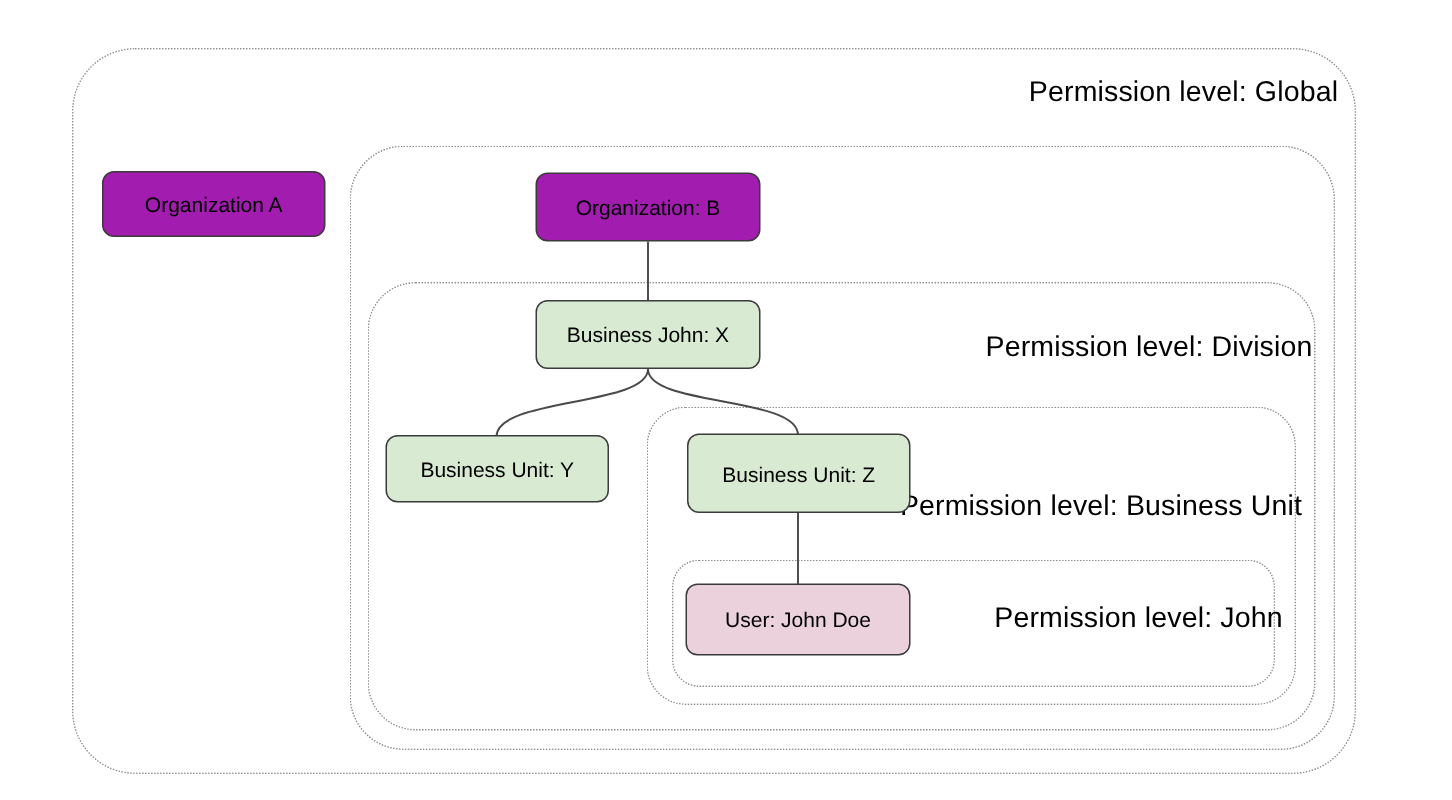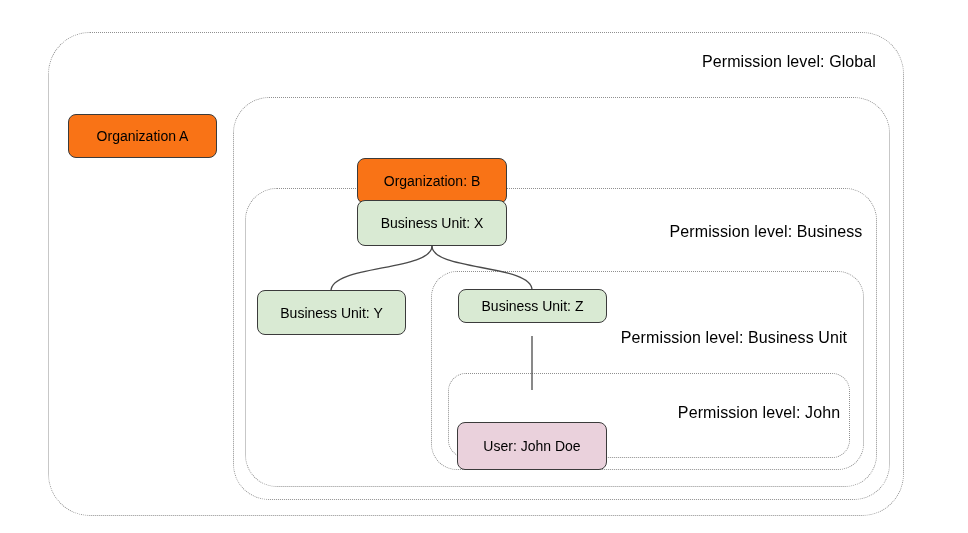--- a/index.html
+++ b/index.html
@@ -17,38 +17,38 @@
   }
   .scope {
     position: absolute;
     border: 1px dotted #8f8f8f;
     background: transparent;
     box-sizing: border-box;
   }
   .scope-label {
     position: absolute;
     transform: translate(-50%, -50%);
-    font-size: 16px;
+    font-size: 19px;
     color: #000000;
     white-space: nowrap;
     letter-spacing: 0.1px;
   }
   .node {
     position: absolute;
     box-sizing: border-box;
     border: 1.5px solid #3b3b3b;
     border-radius: 8px;
     display: flex;
     align-items: center;
     justify-content: center;
     font-size: 14px;
     color: #000000;
     white-space: nowrap;
   }
-  .node.organization { background: #f97316; }
+  .node.organization { background: #a21caf; }
   .node.business-unit { background: #d9ead3; }
   .node.user { background: #ead1dc; }
   svg.connectors {
     position: absolute;
     left: 0; top: 0;
     width: 968px;
     height: 533px;
     pointer-events: none;
   }
   svg.connectors path {
@@ -62,48 +62,48 @@
 
 <div class="canvas">
 
   <div class="scope" style="left:48px; top:32px; width:856px; height:484px; border-radius:42px;"></div>
   <div class="scope" style="left:233px; top:97px; width:657px; height:403px; border-radius:36px;"></div>
   <div class="scope" style="left:245px; top:188px; width:632px; height:299px; border-radius:32px;"></div>
   <div class="scope" style="left:431px; top:271px; width:433px; height:199px; border-radius:26px;"></div>
   <div class="scope" style="left:448px; top:373px; width:402px; height:85px; border-radius:18px;"></div>
 
   <div class="scope-label" style="left:789px; top:62px;">Permission level: Global</div>
-  <div class="scope-label" style="left:766px; top:232px;">Permission level: Business</div>
+  <div class="scope-label" style="left:766px; top:232px;">Permission level: Division</div>
   <div class="scope-label" style="left:734px; top:338px;">Permission level: Business Unit</div>
   <div class="scope-label" style="left:759px; top:413px;">Permission level: John</div>
 
   <svg class="connectors" viewBox="0 0 968 533">
     <path d="M432,161 L432,200"></path>
     <path d="M432,246 C432,271 331,265 331,291"></path>
     <path d="M432,246 C432,271 532,264 532,290"></path>
     <path d="M532,336 L532,390"></path>
   </svg>
 
   <div class="node organization" style="left:68px; top:114px; width:149px; height:44px;">
     <span>Organization A</span>
   </div>
 
-  <div class="node organization" style="left:357px; top:115px; width:150px; height:46px;margin-top:43px;">
+  <div class="node organization" style="left:357px; top:115px; width:150px; height:46px;">
     <span>Organization: B</span>
   </div>
 
   <div class="node business-unit" style="left:357px; top:200px; width:150px; height:46px;">
-    <span>Business Unit: X</span>
+    <span>Business John: X</span>
   </div>
 
   <div class="node business-unit" style="left:257px; top:290px; width:149px; height:45px;">
     <span>Business Unit: Y</span>
   </div>
 
-  <div class="node business-unit" style="left:458px; top:289px; width:149px; height:34px;justify-content:center;">
+  <div class="node business-unit" style="left:458px; top:289px; width:149px; height:53px;justify-content:center;">
     <span>Business Unit: Z</span>
   </div>
 
-  <div class="node user" style="left:457px; top:389px; width:150px; height:48px;margin-top:33px;">
+  <div class="node user" style="left:457px; top:389px; width:150px; height:48px;">
     <span>User: John Doe</span>
   </div>
 
 </div>
 
 </body></html>

